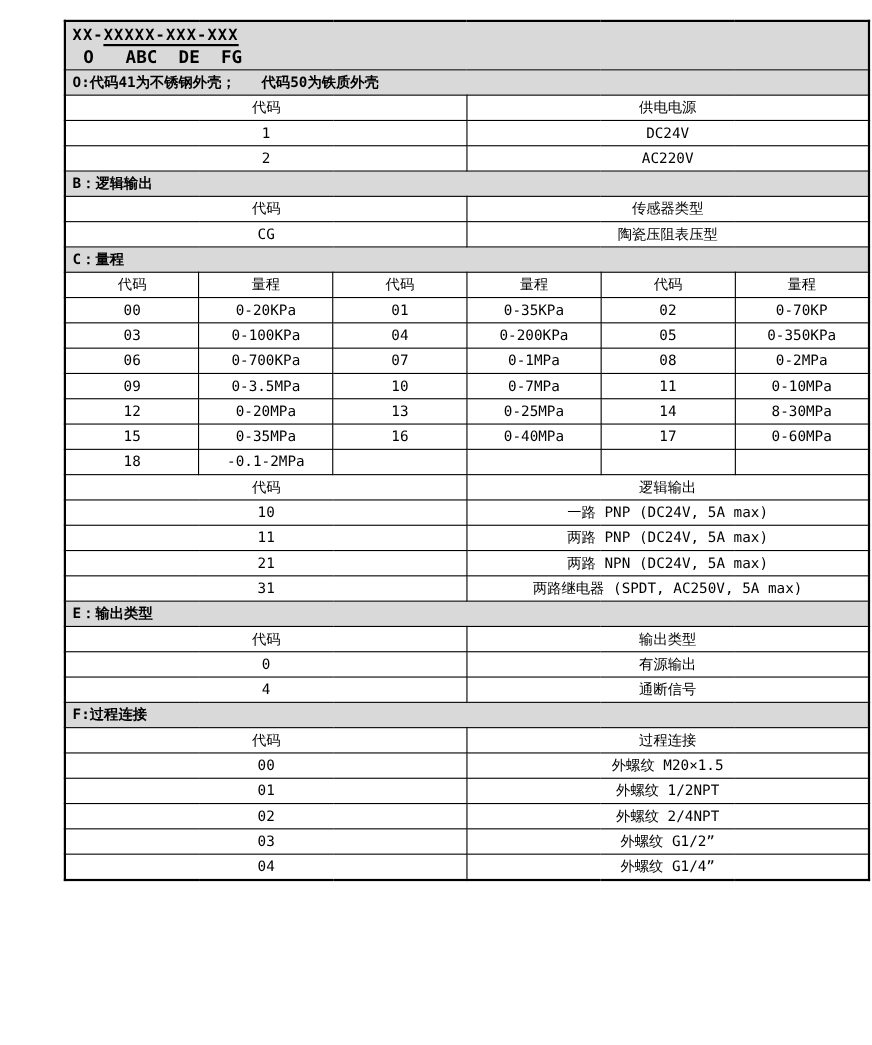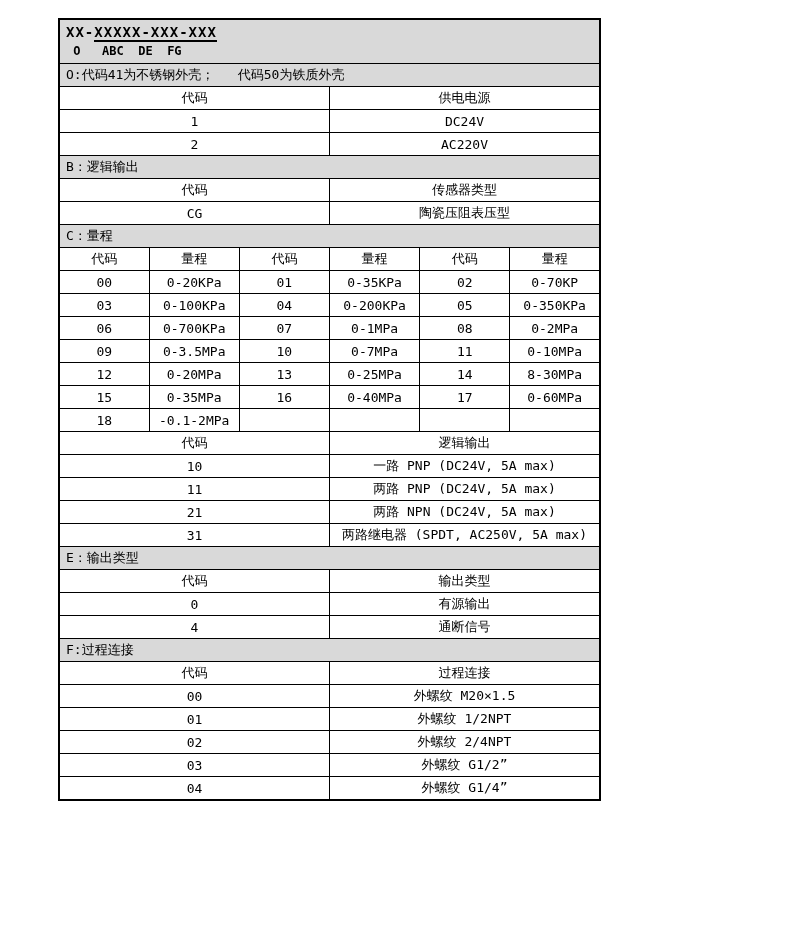--- a/index.html
+++ b/index.html
@@ -10,21 +10,21 @@
     height: 950px;
     overflow: hidden;
     font-family: "DejaVu Sans Mono", "Liberation Mono", monospace;
     font-size: 13px;
     color: #000000;
   }
   .wrap {
     position: absolute;
     left: 58px;
     top: 18px;
-    width: 543px;
+    width: 733px;
   }
   table.spec {
     border-collapse: collapse;
     width: 100%;
     table-layout: fixed;
     border: 2px solid #000000;
   }
   table.spec td {
     border: 1px solid #000000;
     height: 22px;
@@ -45,27 +45,27 @@
     font-size: 14px;
     letter-spacing: 1px;
     white-space: pre;
     line-height: 19px;
   }
   .code-line .u {
     border-bottom: 2px solid #000000;
   }
   .pos-line {
     font-weight: bold;
-    font-size: 12px;
+    font-size: 16px;
     white-space: pre;
     line-height: 19px;
   }
   tr.section-title td {
     background: #d9d9d9;
-    font-weight: normal;
+    font-weight: bold;
     text-align: left;
     padding-left: 6px;
     white-space: pre;
   }
 </style>
 </head>
 <body>
 
 <div class="wrap">
   <table class="spec">

